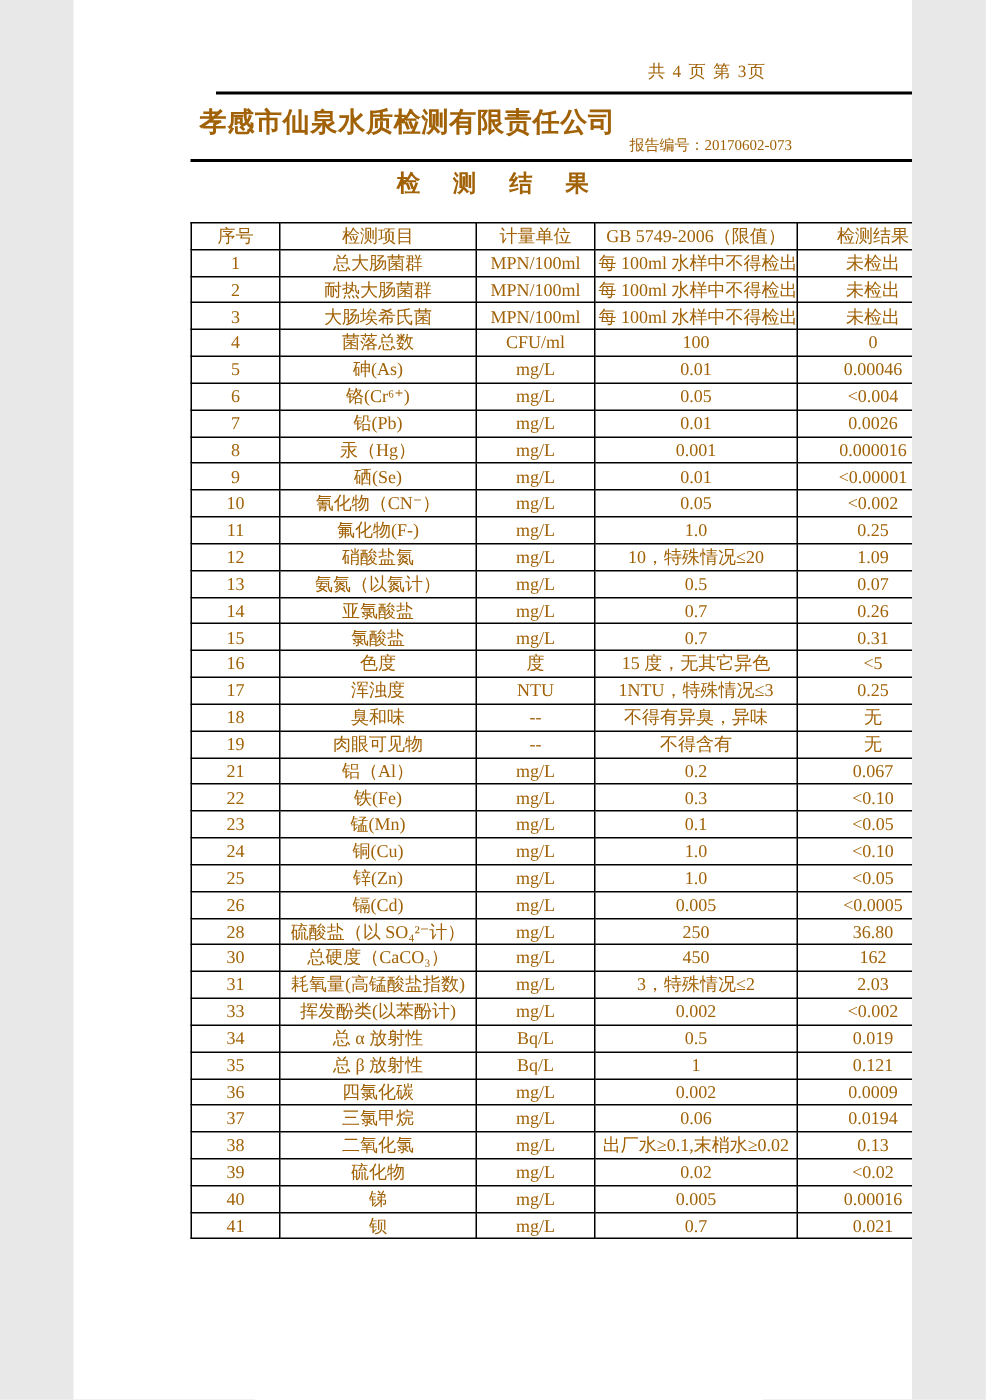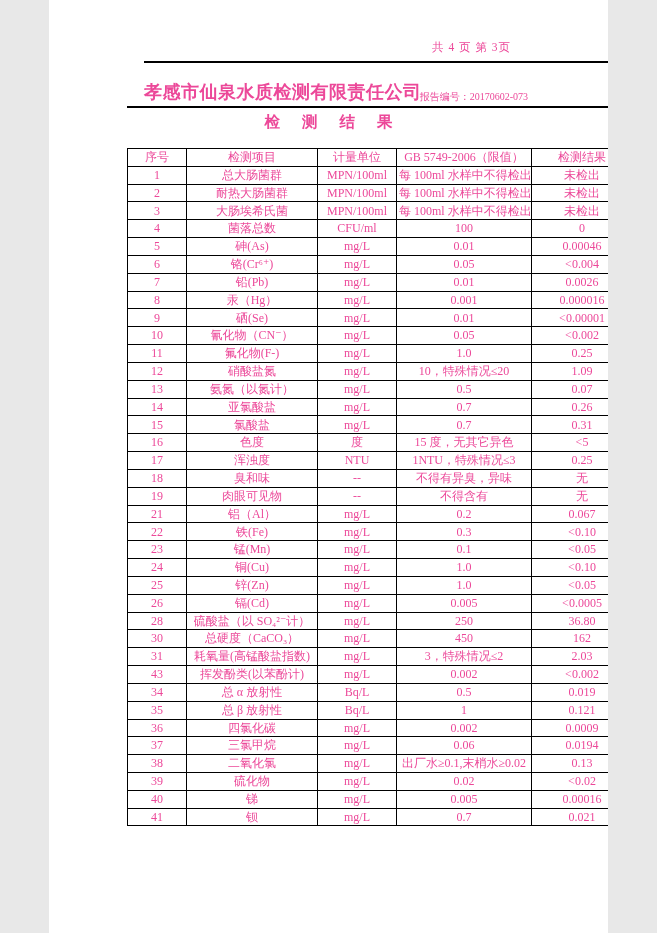--- a/index.html
+++ b/index.html
@@ -1,33 +1,33 @@
 <!DOCTYPE html>
 <html lang="zh"><head>
 <meta charset="utf-8">
 <style>
   html,body{margin:0;padding:0;background:#e8e8e8;}
   .page{
     position:relative;
     width:559px;height:933px;
     margin:0 auto;
     background:#ffffff;
-    color:#ec4899;
+    color:#a16207;
     font-family:"Liberation Serif","DejaVu Serif",serif;
     overflow:hidden;
   }
   .pagination{
     position:absolute;top:40px;right:97px;
     font-size:11.5px;letter-spacing:1px;white-space:nowrap;
   }
   .rule{position:absolute;background:#000;}
   .rule-top{top:61px;left:95px;width:466px;height:1.5px;}
   .rule-mid{top:106px;left:78px;width:501px;height:1.5px;}
   .company{
-    position:absolute;top:69px;left:84px;margin:11px;
+    position:absolute;top:69px;left:84px;margin:0;
     font-family:Liberation Sans, sans-serif;
     font-weight:700;font-size:18px;letter-spacing:0.5px;white-space:nowrap;
   }
   .report-no{
     position:absolute;top:90px;right:80px;
     font-size:10px;white-space:nowrap;
   }
   .doc-title{
     position:absolute;top:112px;left:0;width:100%;margin:0;
     text-align:center;font-size:15.5px;font-weight:700;
@@ -279,21 +279,21 @@
           <td>162</td>
         </tr>
         <tr>
           <td>31</td>
           <td>耗氧量(高锰酸盐指数)</td>
           <td>mg/L</td>
           <td>3，特殊情况≤2</td>
           <td>2.03</td>
         </tr>
         <tr>
-          <td>43</td>
+          <td>33</td>
           <td>挥发酚类(以苯酚计)</td>
           <td>mg/L</td>
           <td>0.002</td>
           <td>&lt;0.002</td>
         </tr>
         <tr>
           <td>34</td>
           <td>总 α 放射性</td>
           <td>Bq/L</td>
           <td>0.5</td>

